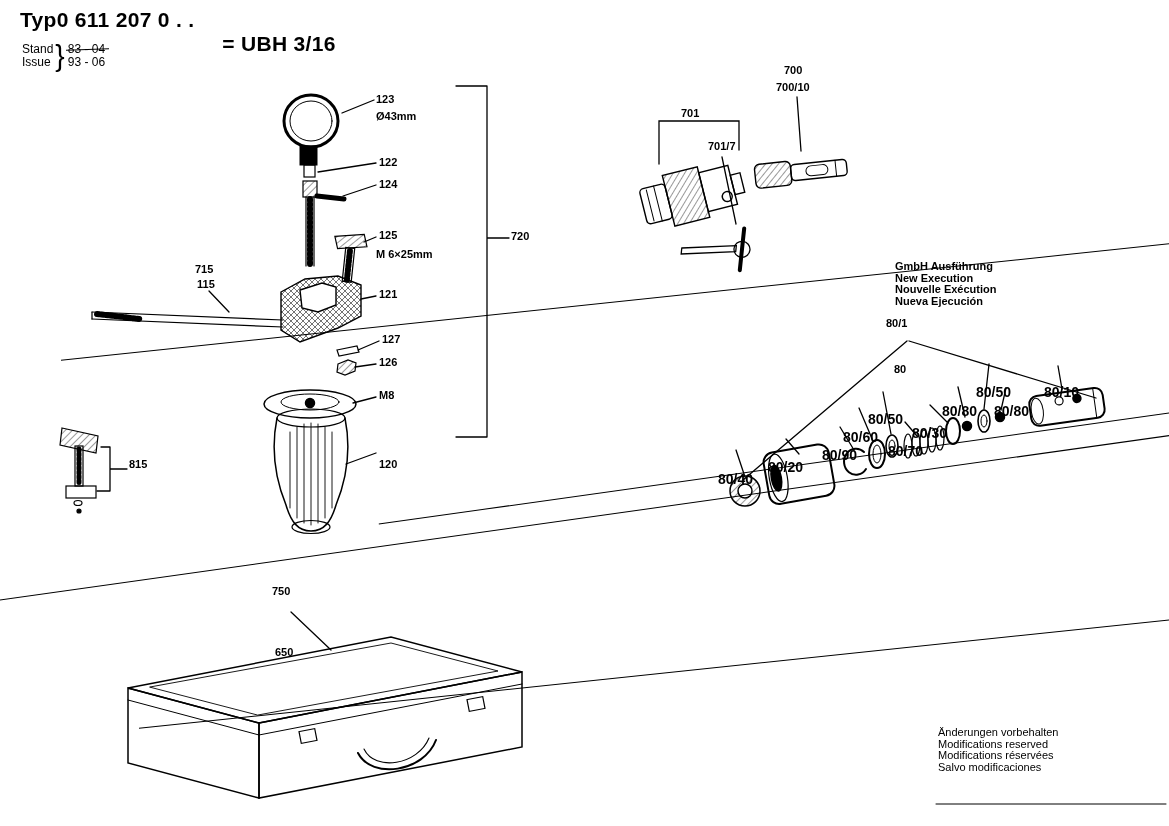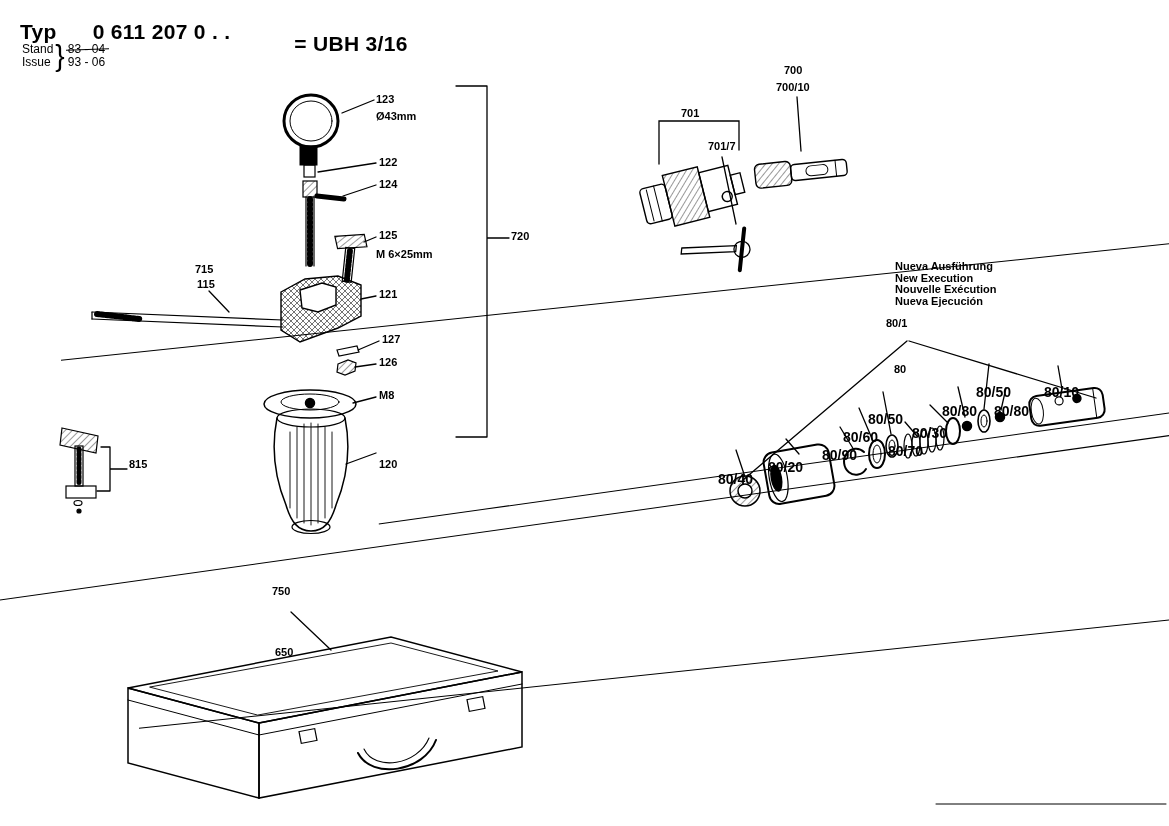--- a/index.html
+++ b/index.html
@@ -1,22 +1,22 @@
 <!DOCTYPE html>
 <html><head>
 <meta charset="utf-8">
 <style>
   html,body{margin:0;padding:0;background:#e8e8e8;}
   .page{
     position:relative;width:1169px;height:826px;background:#ffffff;
     font-family:"Liberation Sans",sans-serif;color:#000;overflow:hidden;
   }
   .artwork{position:absolute;left:0;top:0;width:1169px;height:826px;}
-  .title{position:absolute;left:20px;top:8px;display:flex;align-items:center;
-    font-weight:700;font-size:21px;letter-spacing:.3px;white-space:nowrap;gap:36px;}
+  .title{position:absolute;left:20px;top:8px;display:flex;align-items:flex-start;
+    font-weight:700;font-size:21px;letter-spacing:.3px;white-space:nowrap;}
   .title .t-num{}
   .title .t-model{margin-left:28px;margin-top:24px;}
   .stand-issue{position:absolute;left:22px;top:43px;display:flex;align-items:center;font-size:12px;line-height:13px;}
   .si-col{display:flex;flex-direction:column;}
   .si-brace{font-size:28px;font-weight:400;margin:0 3px 0 2px;transform:scaleY(1.05);}
   .lbl{position:absolute;font-weight:700;font-size:11px;line-height:15px;white-space:nowrap;}
   .lbl.sm{font-size:14px;margin-top:40px;}
   .strike{position:relative;}
   .strike::after{content:"";position:absolute;left:-12%;right:-12%;top:46%;
     border-top:1.6px solid #000;transform:rotate(-6deg);}
@@ -272,21 +272,27 @@
   <div class="lbl sm" style="left:912px;top:386px">80/30</div>
   <div class="lbl sm" style="left:843px;top:390px">80/60</div>
   <div class="lbl sm" style="left:888px;top:404px">80/70</div>
   <div class="lbl sm" style="left:822px;top:408px">80/90</div>
   <div class="lbl sm" style="left:768px;top:420px">80/20</div>
   <div class="lbl sm" style="left:718px;top:432px">80/40</div>
   <div class="lbl" style="left:272px;top:584px">750</div>
   <div class="lbl strike" style="left:275px;top:600px">650</div>
 
   <div class="note-block bold" style="left:895px;top:261px">
-    <div>Nueva Ausführung</div>
+    <div>GmbH Ausführung</div>
     <div>New Execution</div>
     <div>Nouvelle Exécution</div>
     <div>Nueva Ejecución</div>
   </div>
 
+  <div class="note-block" style="left:938px;top:727px">
+    <div>Änderungen vorbehalten</div>
+    <div>Modifications reserved</div>
+    <div>Modifications réservées</div>
+    <div>Salvo modificaciones</div>
+  </div>
 
 
 </div>
 
 </body></html>

